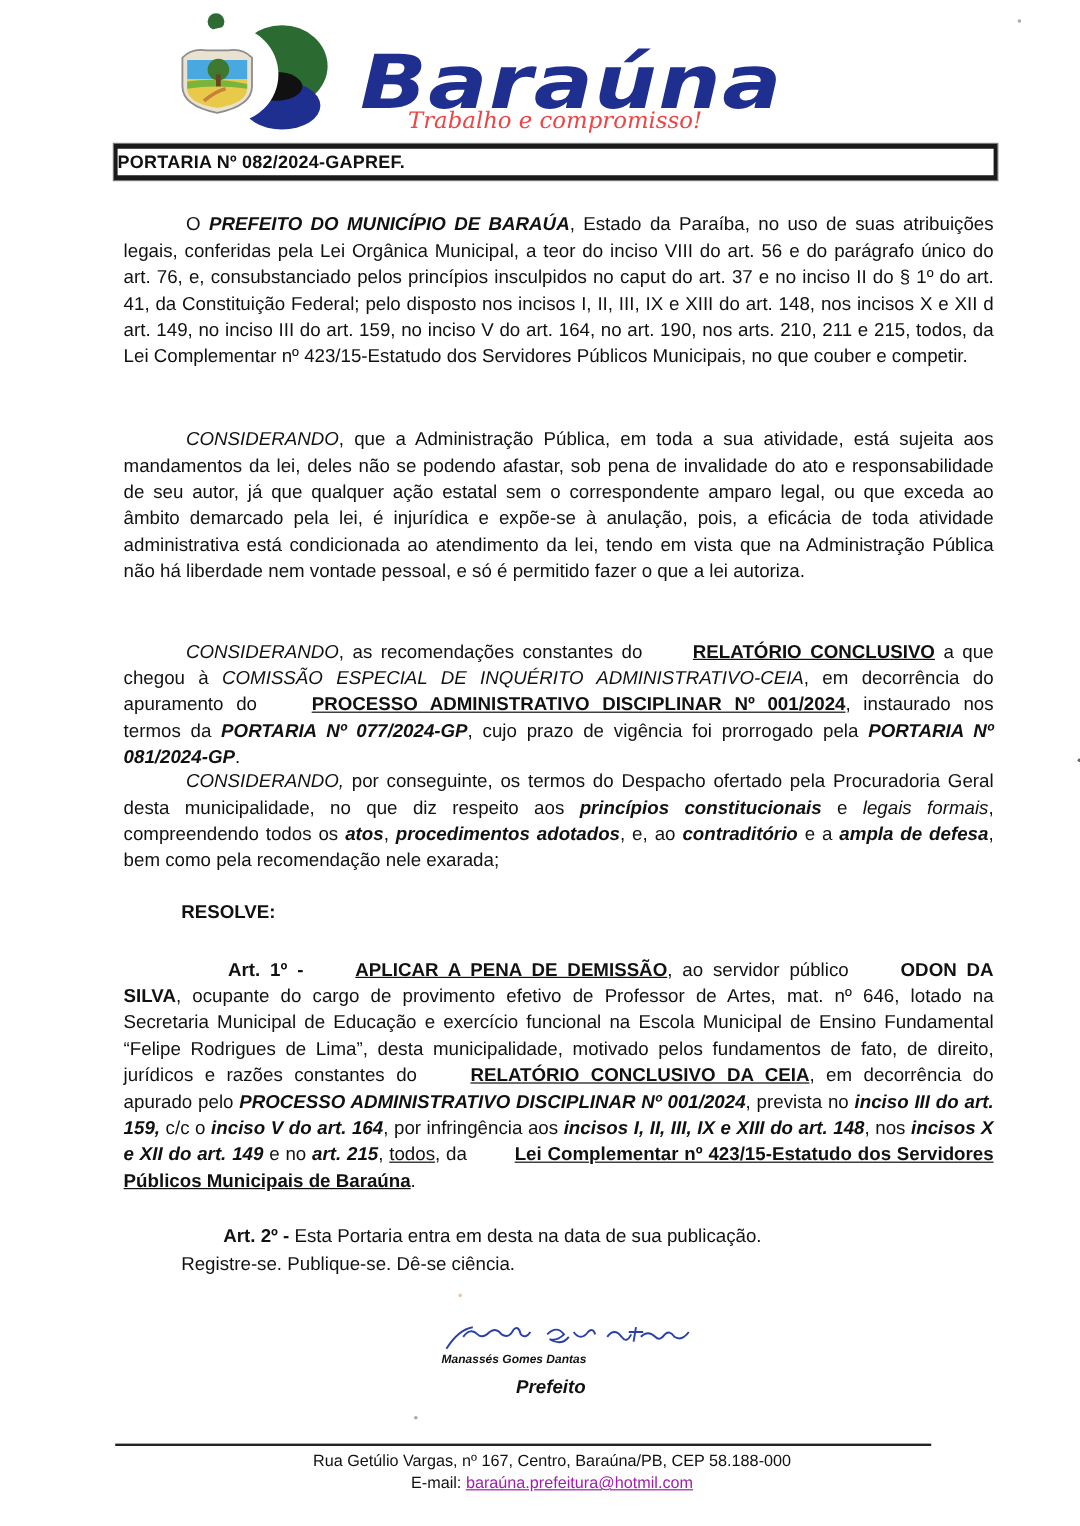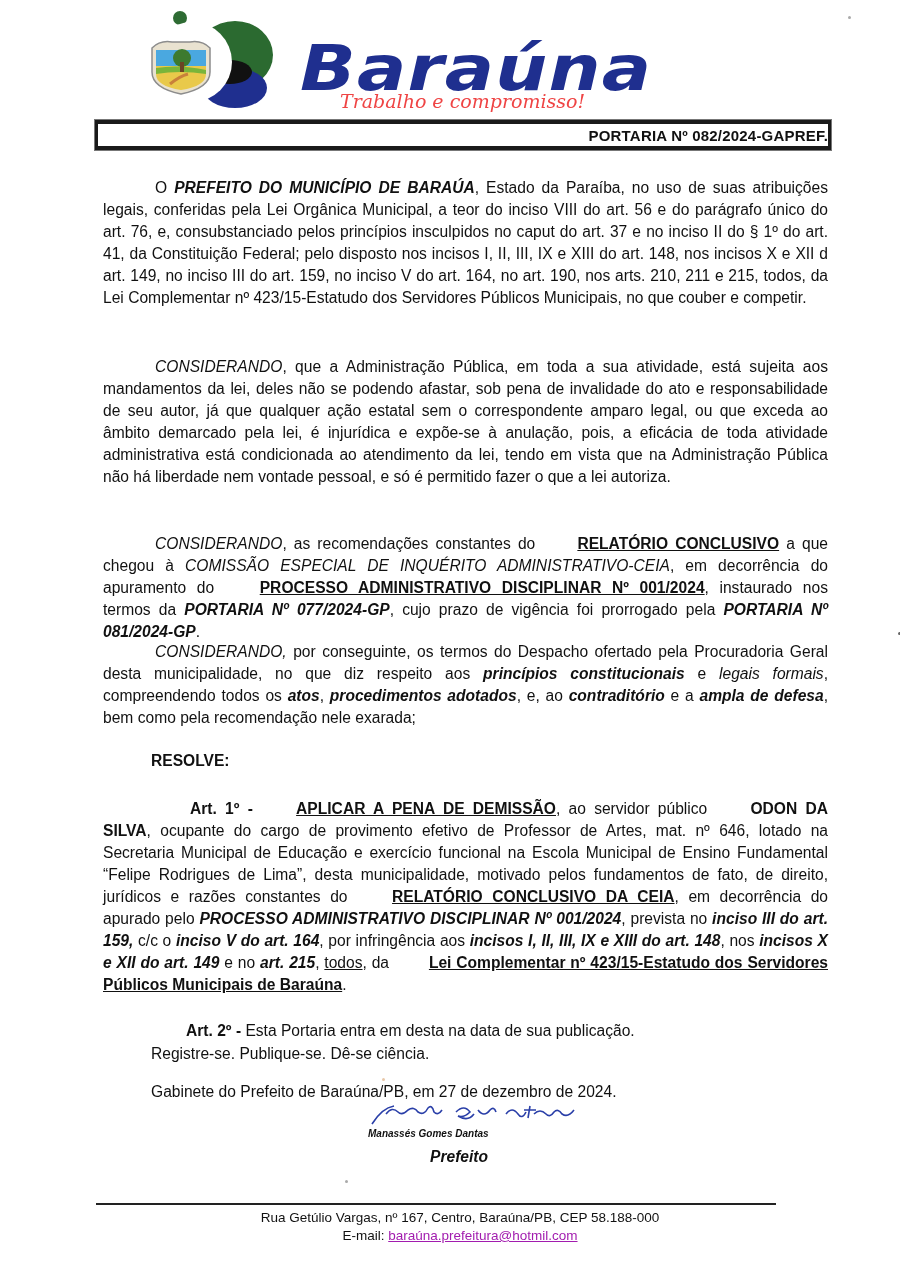--- a/index.html
+++ b/index.html
@@ -7,21 +7,21 @@
   .page { position: absolute; left: 0; top: 0; width: 900px; height: 1272px; }
 
   
   .logo { position: absolute; left: 140px; top: 10px; width: 560px; height: 100px; }
   .logo svg { position: absolute; left: 0; top: 0; }
   .logo-prefeitura { position: absolute; left: 203px; top: 6px; font-family: "DejaVu Sans", sans-serif; font-size: 25px; color: #3d8a52; letter-spacing: 0.5px; font-weight: normal; }
   .logo-name { position: absolute; left: 160px; top: 24px; font-family: "DejaVu Sans", sans-serif; font-weight: bold; font-style: italic; font-size: 62px; color: #1f2f8f; letter-spacing: 1px; transform: scaleX(1.18); transform-origin: left top; line-height: 70px; }
   .logo-slogan { position: absolute; left: 200px; top: 80px; font-family: "DejaVu Serif", serif; font-style: italic; font-size: 19px; color: #ef4444; }
 
   
-  .title-box { position: absolute; left: 95px; top: 120px; width: 730px; height: 22px; border: 4px solid #1a1a1a; border-left-width: 3px; border-right-width: 3px; box-shadow: 0 0 0 1px #777; display: flex; align-items: center; justify-content: flex-end; }
+  .title-box { position: absolute; left: 95px; top: 120px; width: 730px; height: 22px; border: 4px solid #1a1a1a; border-left-width: 3px; border-right-width: 3px; box-shadow: 0 0 0 1px #777; display: flex; align-items: center; justify-content: flex-start; }
   .title-box span { font-weight: bold; font-size: 15px; letter-spacing: 0.2px; }
 
   .para { position: absolute; left: 103px; width: 725px; font-size: 15.6px; line-height: 22px; text-align: justify; }
   .indent { text-indent: 52px; }
   .bi { font-weight: bold; font-style: italic; }
   .b { font-weight: bold; padding-left: 35px; }
   .i { font-style: italic; }
   .u { text-decoration: underline; }
 
   .p1 { top: 177px; }
@@ -92,21 +92,20 @@
 
   <div class="para indent p5">
     <span class="b">Art. 1º - </span><span class="b u">APLICAR A PENA DE DEMISSÃO</span><span>, ao servidor público </span><span class="b">ODON DA SILVA</span><span>, ocupante do cargo de provimento efetivo de Professor de Artes, mat. nº 646, lotado na Secretaria Municipal de Educação e exercício funcional na Escola Municipal de Ensino Fundamental “Felipe Rodrigues de Lima”, desta municipalidade, motivado pelos fundamentos de fato, de direito, jurídicos e razões constantes do </span><span class="b u">RELATÓRIO CONCLUSIVO DA CEIA</span><span>, em decorrência do apurado pelo </span><span class="bi">PROCESSO ADMINISTRATIVO DISCIPLINAR Nº 001/2024</span><span>, prevista no </span><span class="bi">inciso III do art. 159,</span><span> c/c o </span><span class="bi">inciso V do art. 164</span><span>, por infringência aos </span><span class="bi">incisos I, II, III, IX e XIII do art. 148</span><span>, nos </span><span class="bi">incisos X e XII do art. 149</span><span> e no </span><span class="bi">art. 215</span><span>, </span><span class="u">todos</span><span>, da </span><span class="b u">Lei Complementar nº 423/15-Estatudo dos Servidores Públicos Municipais de Baraúna</span><span>.</span>
   </div>
 
   <div class="art2">
     <div><span class="b">Art. 2º - </span><span>Esta Portaria entra em desta na data de sua publicação.</span></div>
     <div>Registre-se. Publique-se. Dê-se ciência.</div>
   </div>
 
-  <div class="gabinete">Gabinete do Prefeito de Baraúna/PB, em 27 de dezembro de 2024.</div>
 
   <svg class="signature" width="240" height="30" viewBox="0 0 240 30">
     <path d="M4 24 Q14 8 26 6 M18 14 Q24 6 30 12 Q34 16 40 10 Q46 6 50 12 Q56 16 60 8 Q64 4 66 12 Q70 16 74 10" stroke="#2a3fa8" stroke-width="1.6" fill="none"></path>
     <path d="M88 12 Q96 4 102 12 Q96 18 90 16 Q100 22 106 14 M110 10 Q116 18 122 10 Q126 6 128 12" stroke="#2a3fa8" stroke-width="1.6" fill="none"></path>
     <path d="M138 14 Q144 6 150 14 Q154 20 158 12 M162 6 L160 18 M156 10 L168 10 M166 14 Q172 8 178 14 Q182 18 186 12 Q190 8 194 14 Q200 18 206 10" stroke="#2a3fa8" stroke-width="1.6" fill="none"></path>
   </svg>
   <div class="signer-name">Manassés Gomes Dantas</div>
   <div class="signer-role">Prefeito</div>
 
   <div class="footer-line"></div>

